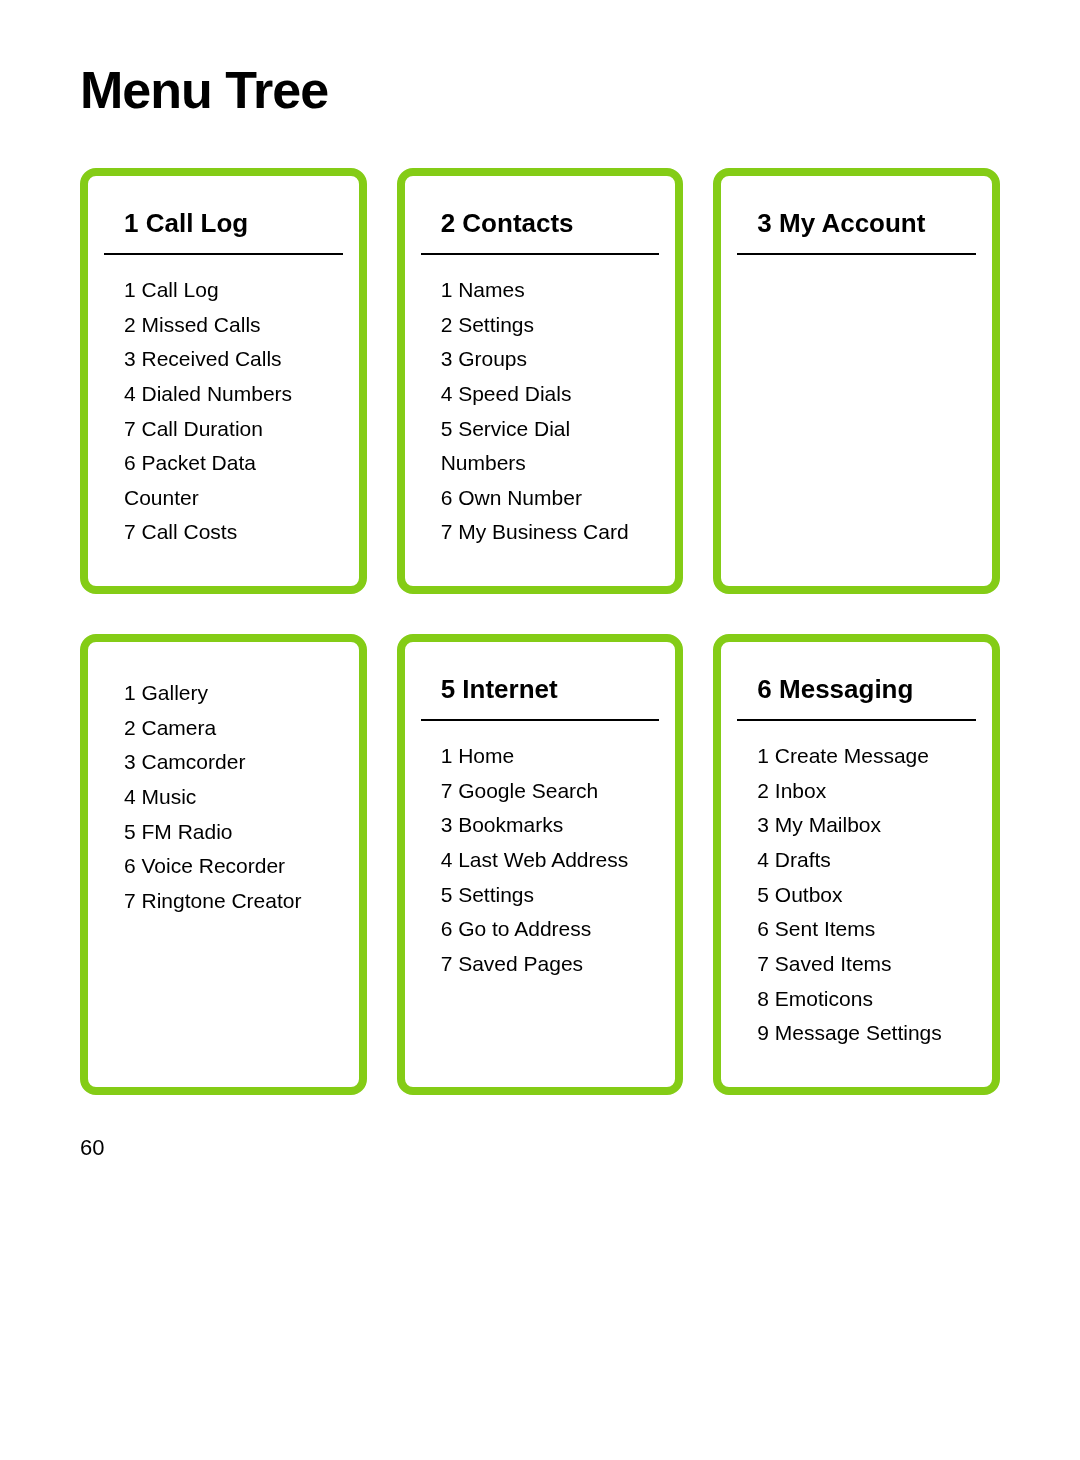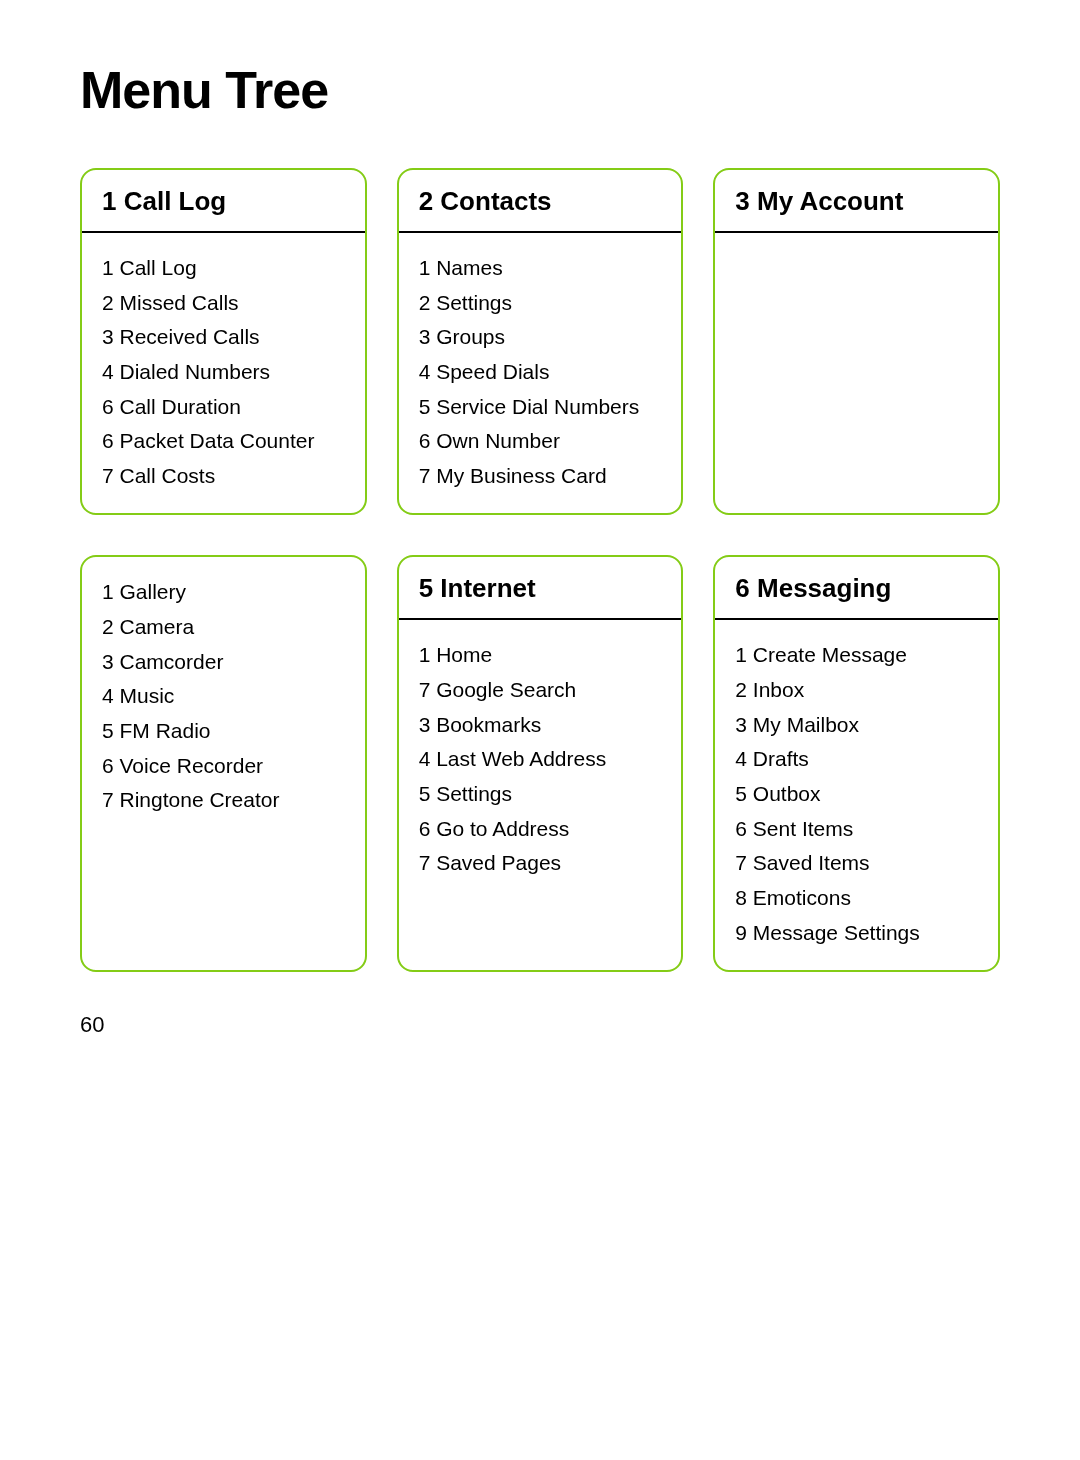--- a/index.html
+++ b/index.html
@@ -25,23 +25,23 @@
     }
 
     .grid {
       display: grid;
       grid-template-columns: repeat(3, 1fr);
       gap: 30px;
       margin-bottom: 40px;
     }
 
     .card {
-      border: 2px solid #84cc16;
+      border: 8px solid #84cc16;
       border-radius: 16px;
-      padding: 0;
+      padding: 16px;
       overflow: hidden;
       min-height: 340px;
     }
 
     .card-header {
       padding: 16px 20px 14px 20px;
       border-bottom: 2px solid #000;
       font-size: 26px;
       font-weight: 700;
     }
@@ -68,21 +68,21 @@
 <h1>Menu Tree</h1>
 
 <div class="grid" id="row1-container">
     <div class="card">
       <div class="card-header">1 Call Log</div>
       <div class="card-body">
         <p>1 Call Log</p>
         <p>2 Missed Calls</p>
         <p>3 Received Calls</p>
         <p>4 Dialed Numbers</p>
-        <p>6 Call Duration</p>
+        <p>7 Call Duration</p>
         <p>6 Packet Data Counter</p>
         <p>7 Call Costs</p>
       </div>
     </div>
     <div class="card">
       <div class="card-header">2 Contacts</div>
       <div class="card-body">
         <p>1 Names</p>
         <p>2 Settings</p>
         <p>3 Groups</p>

